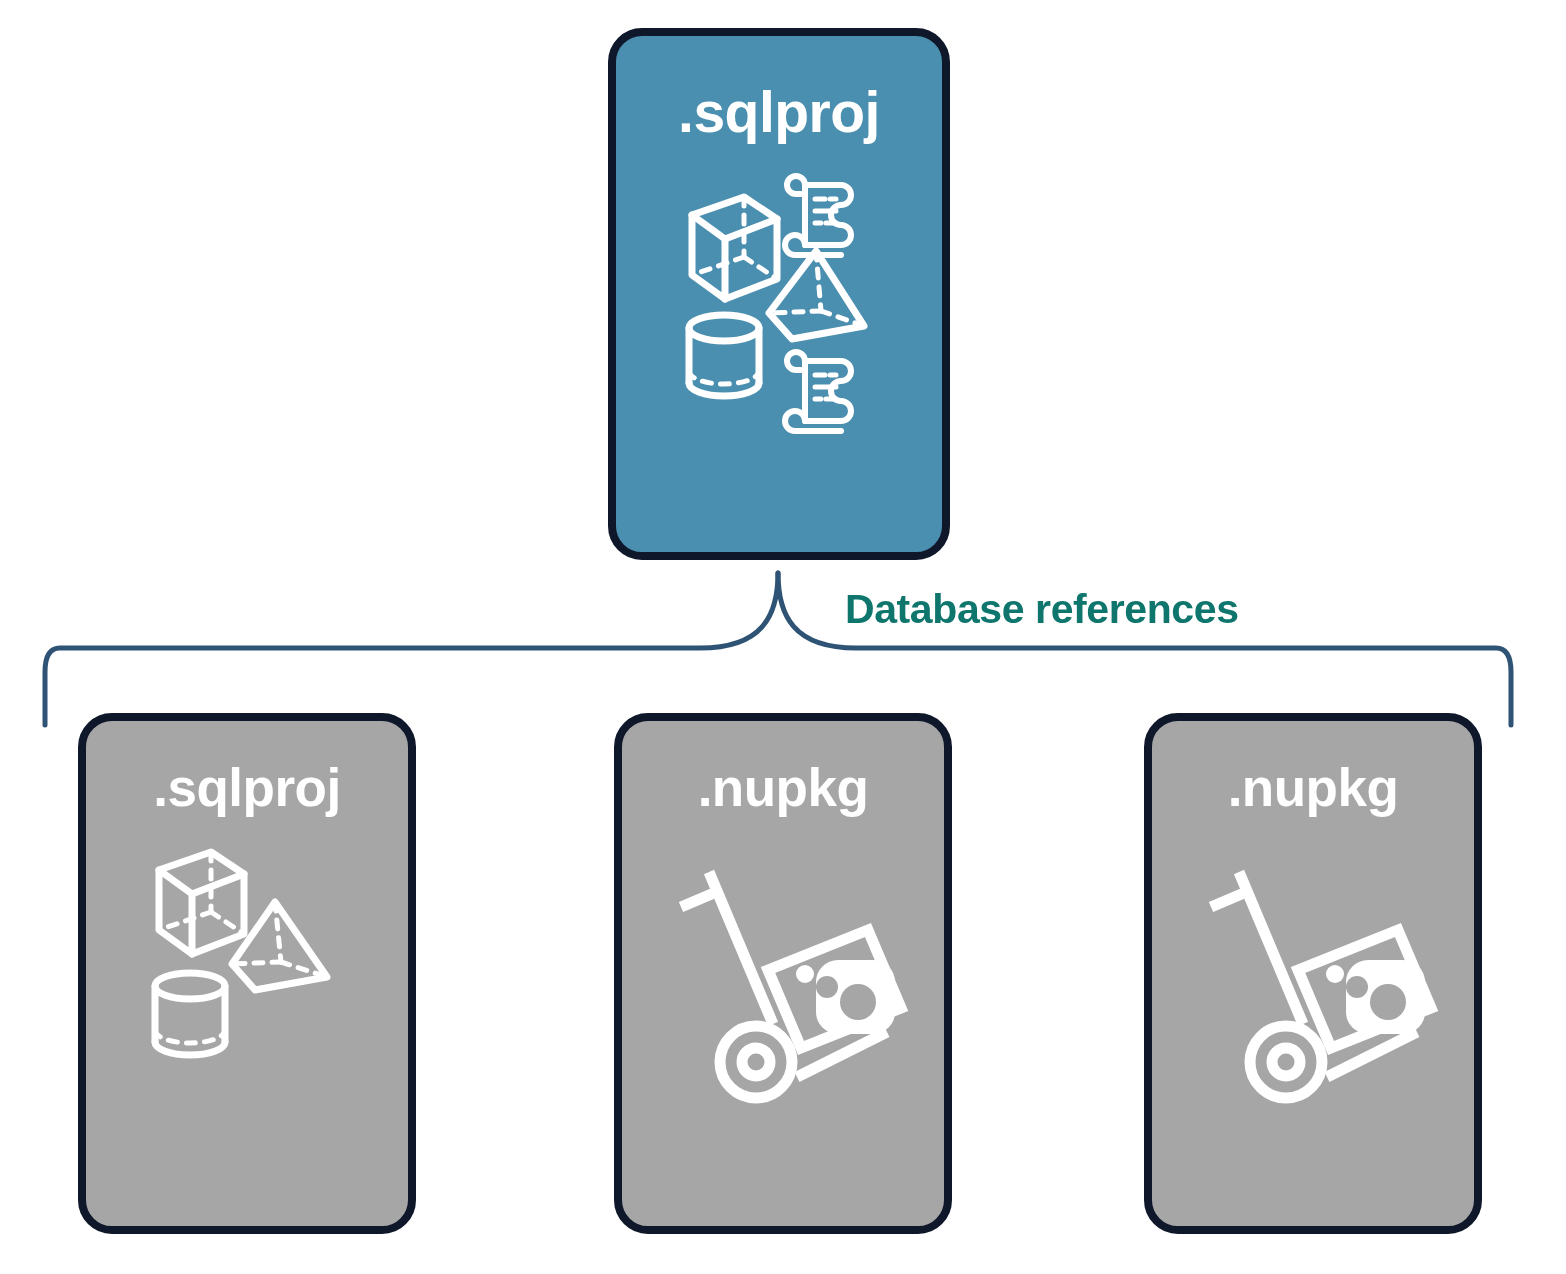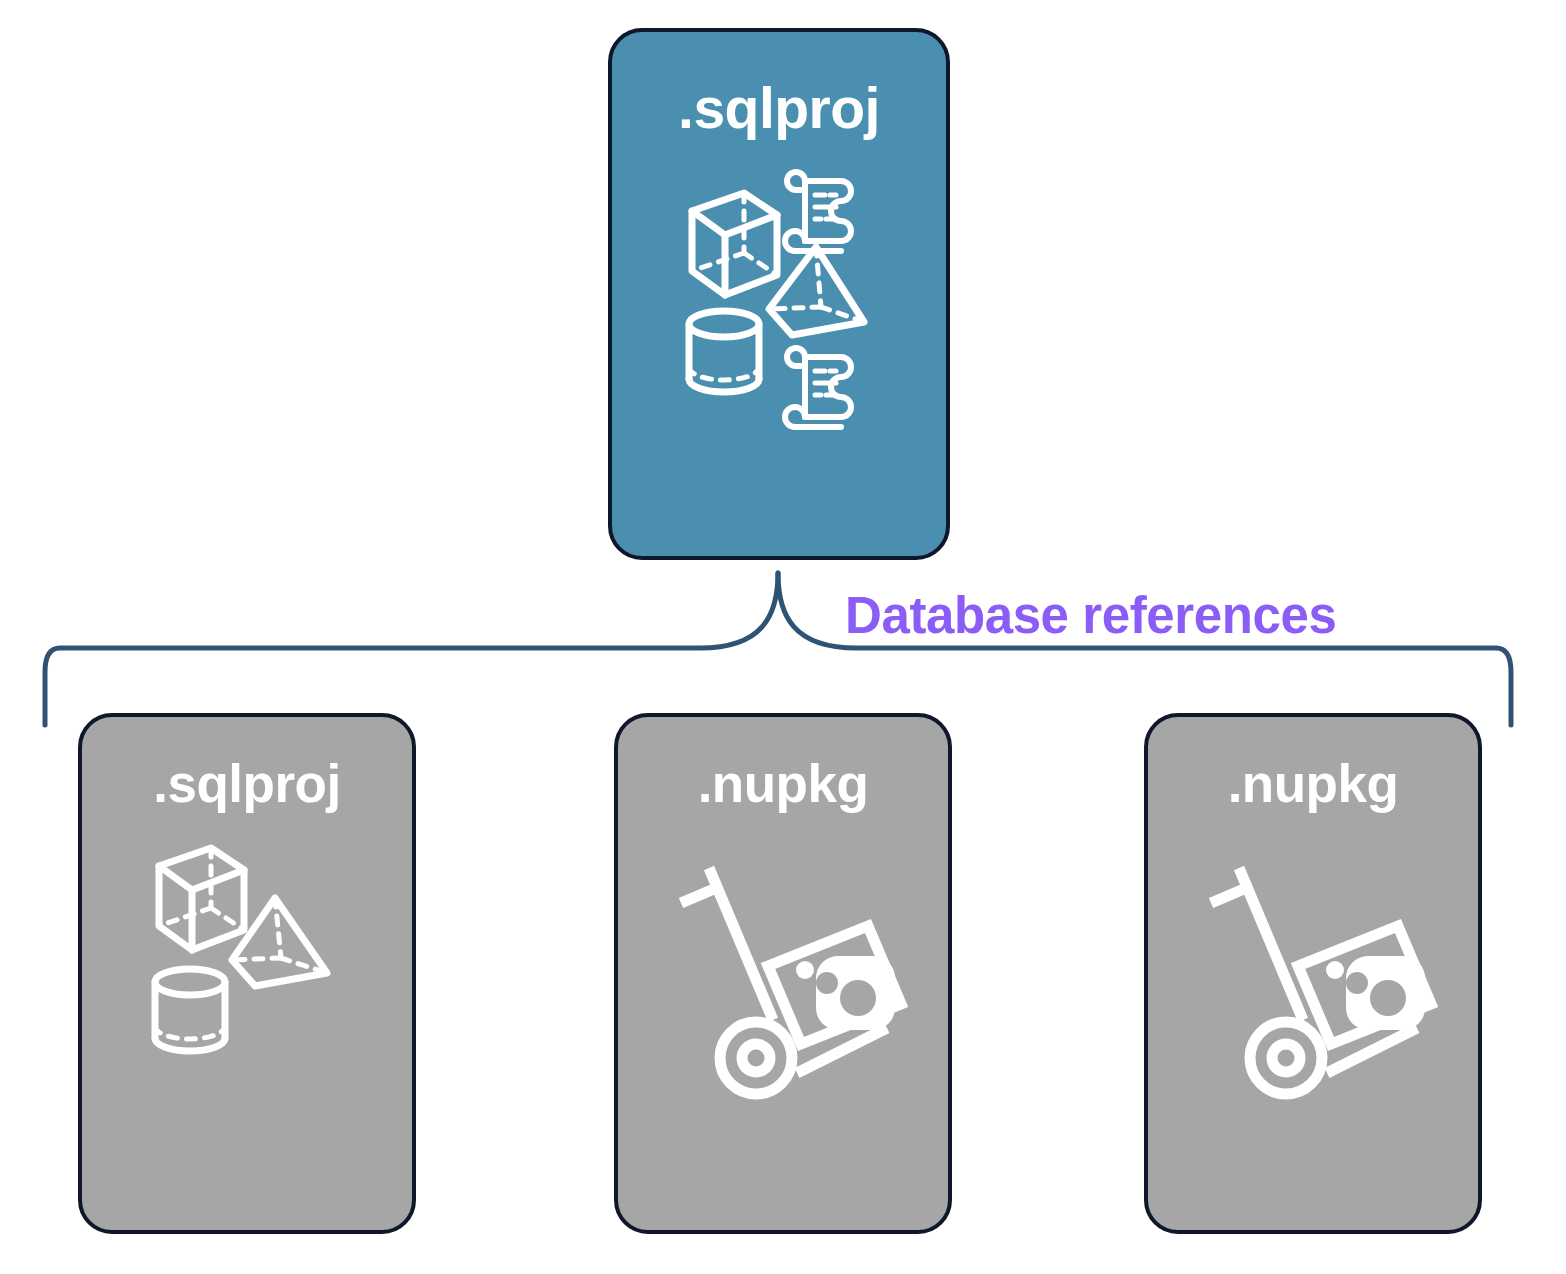--- a/index.html
+++ b/index.html
@@ -15,21 +15,21 @@
     width: 1566px;
     height: 1274px;
     background: #ffffff;
     overflow: hidden;
   }
 
   
   .card {
     position: absolute;
     box-sizing: border-box;
-    border: 4px solid #0f172a;
+    border: 8px solid #0f172a;
     border-radius: 34px;
     display: flex;
     flex-direction: column;
     align-items: center;
   }
   .card.teal  { background: #4A8FAF; }
   .card.grey  { background: #A6A6A6; }
 
   .card-title {
     color: #ffffff;
@@ -86,22 +86,22 @@
     width: 1566px;
     height: 180px;
     pointer-events: none;
   }
 
   
   #bracket-label {
     position: absolute;
     left: 845px;
     top: 586px;
-    color: #8b5cf6;
-    font-size: 51px;
+    color: #0f766e;
+    font-size: 41px;
     font-weight: bold;
     letter-spacing: -0.4px;
     white-space: nowrap;
     user-select: none;
   }
 
   svg { display: block; overflow: visible; }
 </style>
 </head>
 <body>

